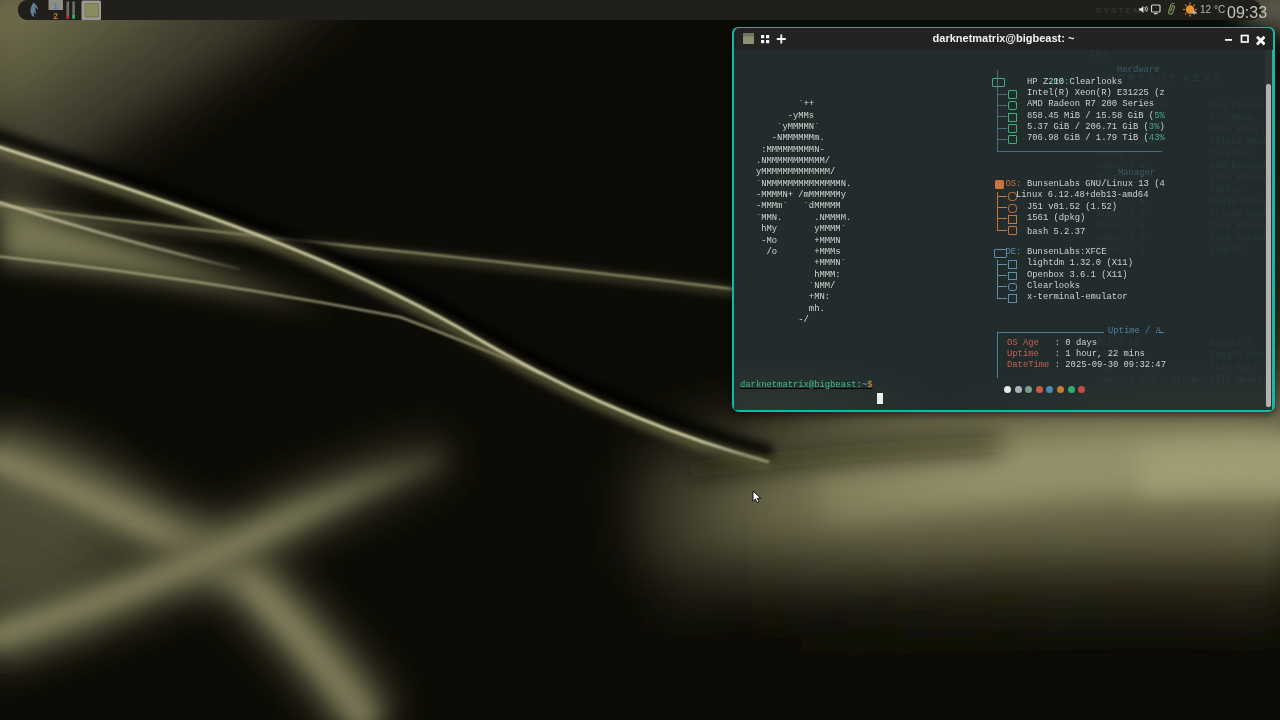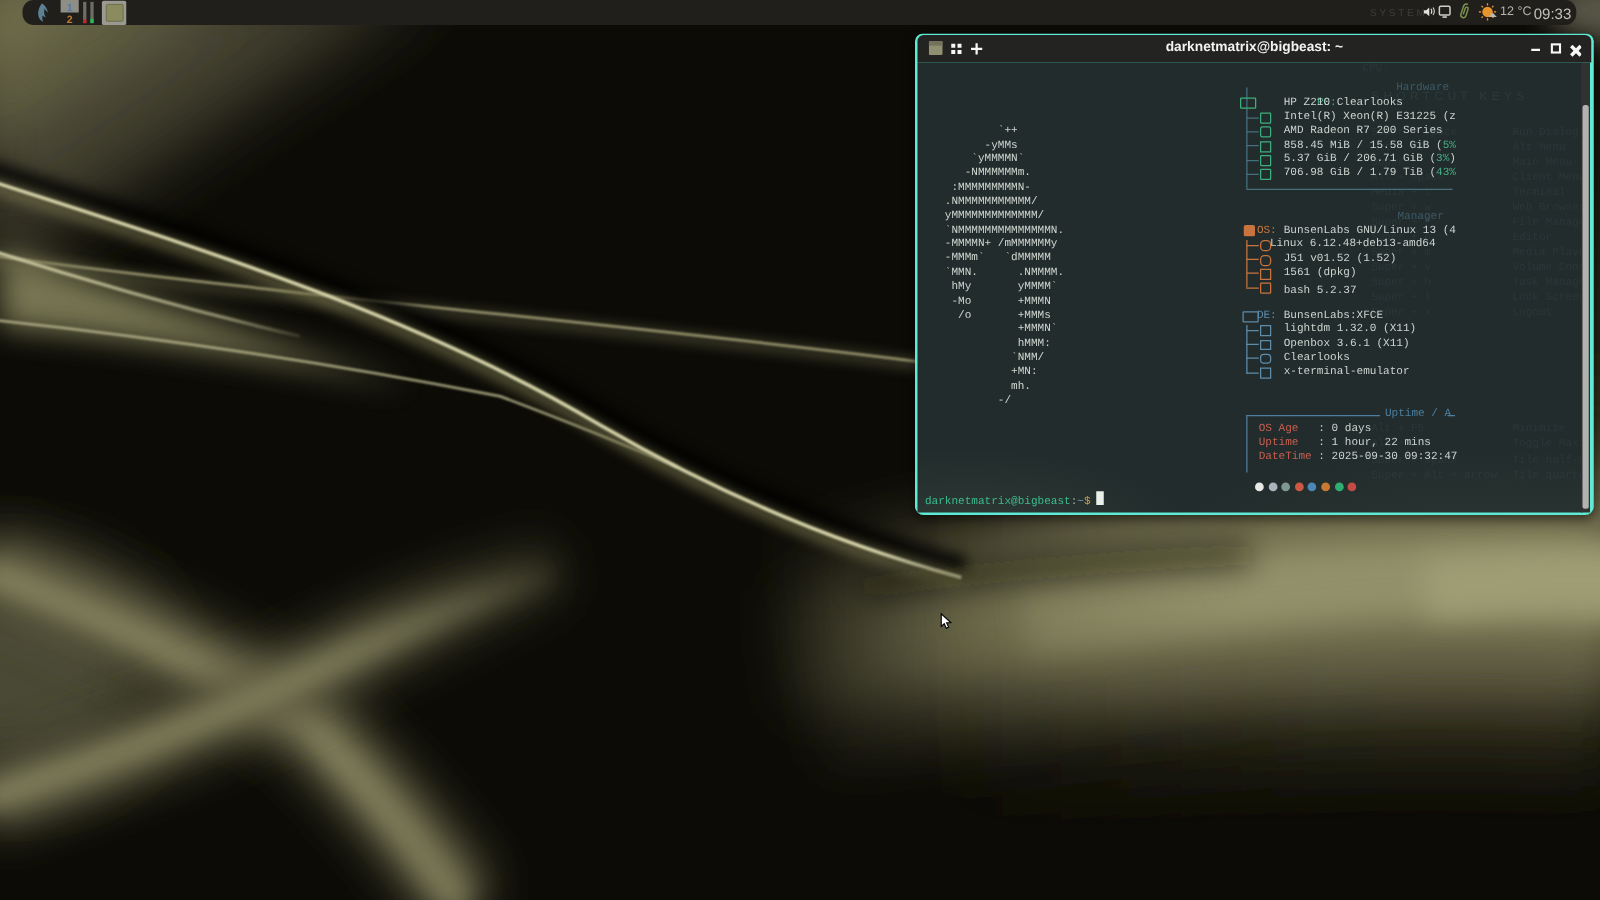--- a/index.html
+++ b/index.html
@@ -2,21 +2,21 @@
 <html><head>
 <meta charset="utf-8">
 <style>
   html,body{margin:0;padding:0;width:1280px;height:720px;overflow:hidden;background:#0d0c07;}
   #screen{position:absolute;inset:0;width:1280px;height:720px;font-family:"Liberation Sans",sans-serif;}
   #wall{position:absolute;left:0;top:0;width:1280px;height:720px;}
   
   #panel{position:absolute;left:18px;top:0;width:1243px;height:20px;background:#201f1b;border-radius:9px;}
   .pt{position:absolute;color:#3e3e3a;font-size:8px;letter-spacing:2.2px;top:6px;}
   
-  #win{position:absolute;left:732px;top:27px;width:543px;height:385px;background:#5eead4;border-radius:6px 6px 7px 7px;box-shadow:0 3px 9px rgba(0,0,0,0.55);}
+  #win{position:absolute;left:732px;top:27px;width:543px;height:385px;background:#14b8a6;border-radius:6px 6px 7px 7px;box-shadow:0 3px 9px rgba(0,0,0,0.55);}
   #titlebar{position:absolute;left:2px;top:1px;right:2px;height:22px;background:#232322;border-radius:5px 5px 0 0;}
   #title{position:absolute;left:0;right:0;top:4px;text-align:center;color:#f2f2f2;font-size:11px;font-weight:bold;font-family:"Liberation Sans",sans-serif;}
   #content{position:absolute;left:2px;top:23px;width:532px;height:360px;overflow:hidden;background:radial-gradient(260px 90px at 40px 372px, rgba(150,160,125,0.10), rgba(150,160,125,0) 70%),radial-gradient(420px 110px at 470px 385px, rgba(150,160,125,0.08), rgba(150,160,125,0) 70%),#222c2c;}
   #sbtrough{position:absolute;right:3px;top:23px;width:7px;height:360px;background:#303231;}
   #sbthumb{position:absolute;right:4.5px;top:57px;width:4.5px;height:323px;background:#b2b2b0;border-radius:2px;}
   
   .trow{position:absolute;white-space:pre;font-family:"Liberation Mono",monospace;font-size:8.83px;line-height:11.35px;height:11.35px;}
   .conky{color:rgba(125,165,180,0.085);}
   .w{color:#ccd4cf;}
   .grn{color:#46ae85;}
@@ -192,21 +192,21 @@
         <line x1="1195.1" y1="9.5" x2="1196.9" y2="9.5"></line>
     <line x1="1185.2" y1="4.7" x2="1186.4" y2="5.9"></line>
         <line x1="1193.6" y1="13.1" x2="1194.8" y2="14.3"></line>
     <line x1="1194.8" y1="4.7" x2="1193.6" y2="5.9"></line>
         <line x1="1186.4" y1="13.1" x2="1185.2" y2="14.3"></line>
   </g>
   <path d="M1191,13.5 l3,-3.5 l3.5,3.5 Z" fill="#b9b9b3"></path>
 </svg>
 <div class="pt" style="left:1096px;">SYSTEM</div>
 <div style="position:absolute;left:1200px;top:4px;color:#b5b5ad;font-size:10px;font-family:'Liberation Sans';">12 °C</div>
-<div style="position:absolute;left:1227px;top:3.5px;color:#c3c3bb;font-size:12px;font-family:'Liberation Sans';">09:33</div>
+<div style="position:absolute;left:1227px;top:3.5px;color:#c3c3bb;font-size:16px;font-family:'Liberation Sans';">09:33</div>
 
 <div id="win">
   <div id="titlebar">
     <svg style="position:absolute;left:9px;top:4px;" width="60" height="15">
       <rect x="0" y="1" width="11" height="11" rx="1" fill="#8f8f72"></rect>
       <rect x="0" y="1" width="11" height="3.5" fill="#73735c"></rect>
       <g fill="#f8f8f8">
         <rect x="18" y="3" width="3.2" height="3.2"></rect>
             <rect x="23" y="3" width="3.2" height="3.2"></rect>
         <rect x="18" y="8" width="3.2" height="3.2"></rect>
@@ -348,21 +348,21 @@
 
     <div class="dot" style="left:270px;background:#e9e9e7;"></div>
     <div class="dot" style="left:280.6px;background:#a9b4bd;"></div>
     <div class="dot" style="left:291.2px;background:#7e9a90;"></div>
     <div class="dot" style="left:301.8px;background:#cc5a43;"></div>
     <div class="dot" style="left:312.4px;background:#4d87b5;"></div>
     <div class="dot" style="left:323px;background:#c87a35;"></div>
     <div class="dot" style="left:333.6px;background:#2fae72;"></div>
     <div class="dot" style="left:344.2px;background:#c44a44;"></div>
 
-    <div class="trow" style="left:6px;top:346px;"><span style="color:#3bbd8d;">darknetmatrix@bigbeast</span><span style="color:#9fb3ac;">:</span><span style="color:#6f9fc9;">~</span><span style="color:#c9a04a;">$</span></div>
+    <div class="trow" style="left:6px;top:330px;text-decoration:underline;"><span style="color:#3bbd8d;">darknetmatrix@bigbeast</span><span style="color:#9fb3ac;">:</span><span style="color:#6f9fc9;">~</span><span style="color:#c9a04a;">$</span></div>
   </div>
   <div id="sbtrough"></div>
   <div id="sbthumb"></div>
 </div>
 
 <div id="cursorblk"></div>
 
 <svg style="position:absolute;left:752px;top:490px;" width="11" height="16">
   <path d="M1,1 L1,11.2 L3.4,9 L5,12.6 L6.9,11.7 L5.3,8.3 L8.6,8.1 Z" fill="#ffffff" stroke="#000000" stroke-width="0.9"></path>
 </svg>

